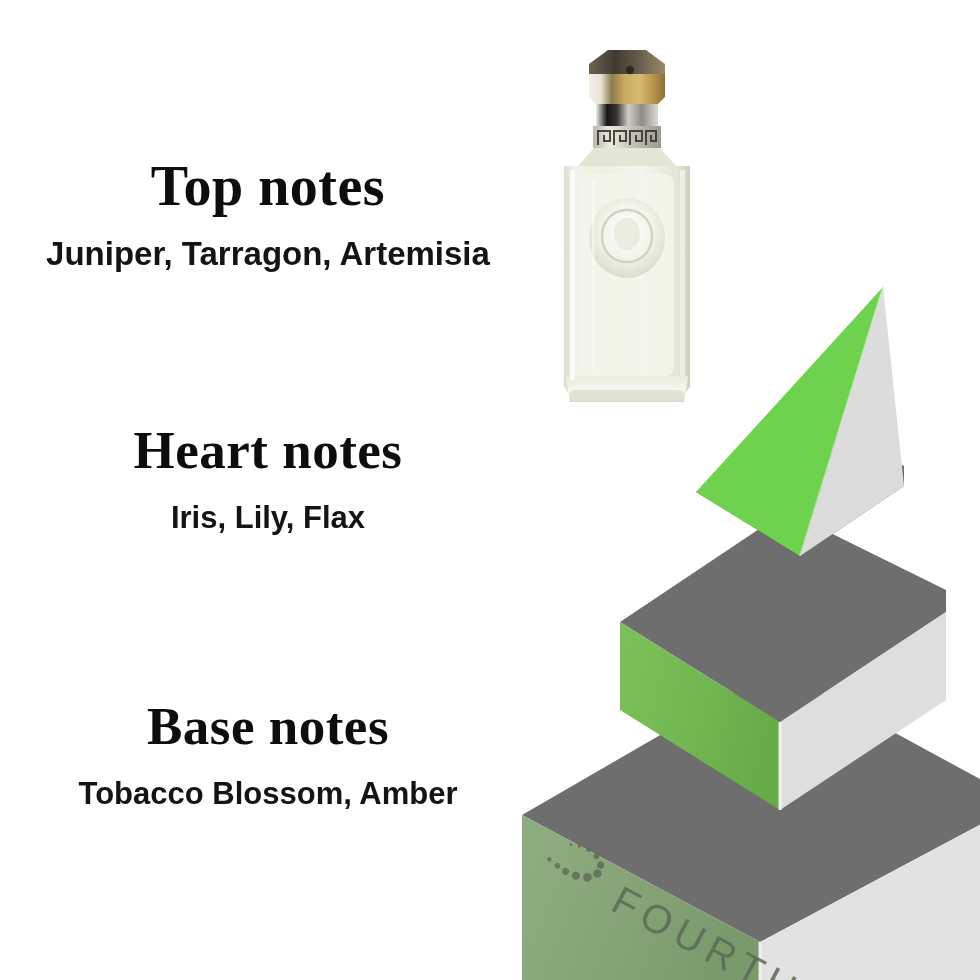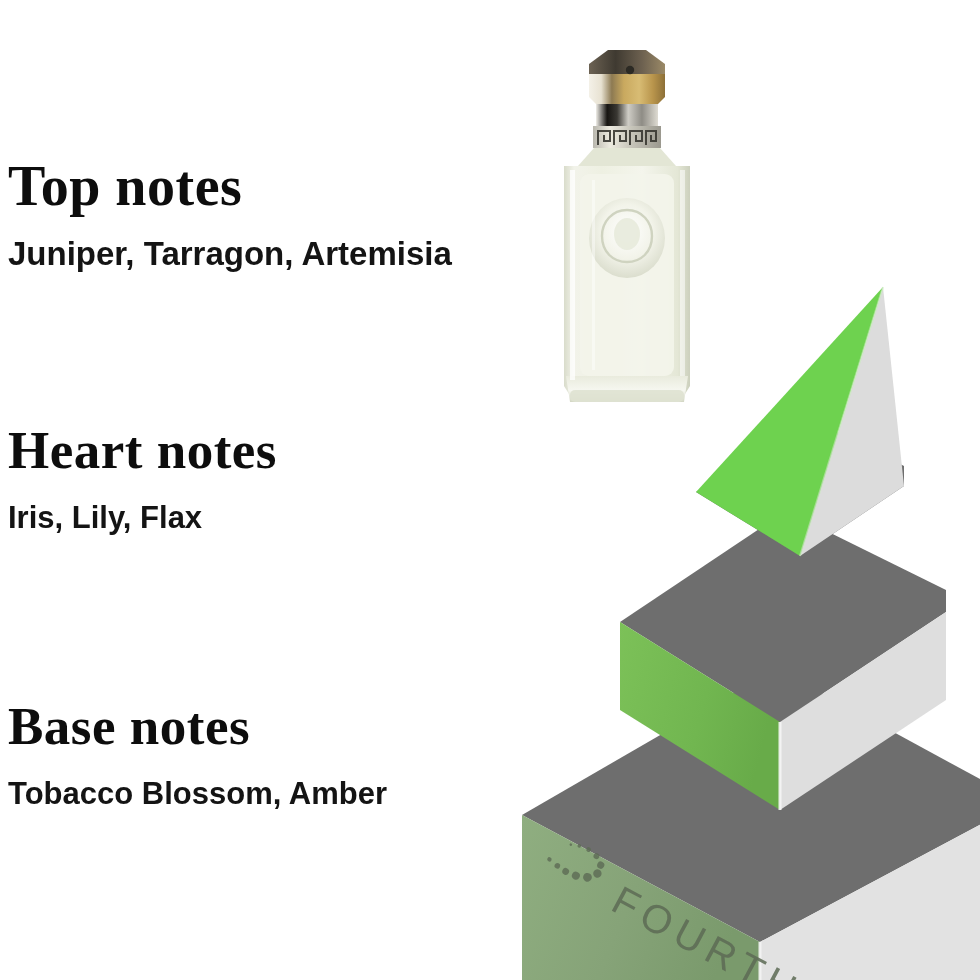--- a/index.html
+++ b/index.html
@@ -12,20 +12,21 @@
     width: 980px;
     height: 980px;
     background: #ffffff;
     overflow: hidden;
     font-family: "Liberation Sans", sans-serif;
   }
 
   
   .note-block {
     position: absolute;
+    text-align: center;
     width: 520px;
     left: 8px;
   }
   .note-title {
     font-family: "Liberation Serif", serif;
     font-weight: bold;
     color: #0d0d0d;
     letter-spacing: 0.5px;
     line-height: 1.0;
   }

